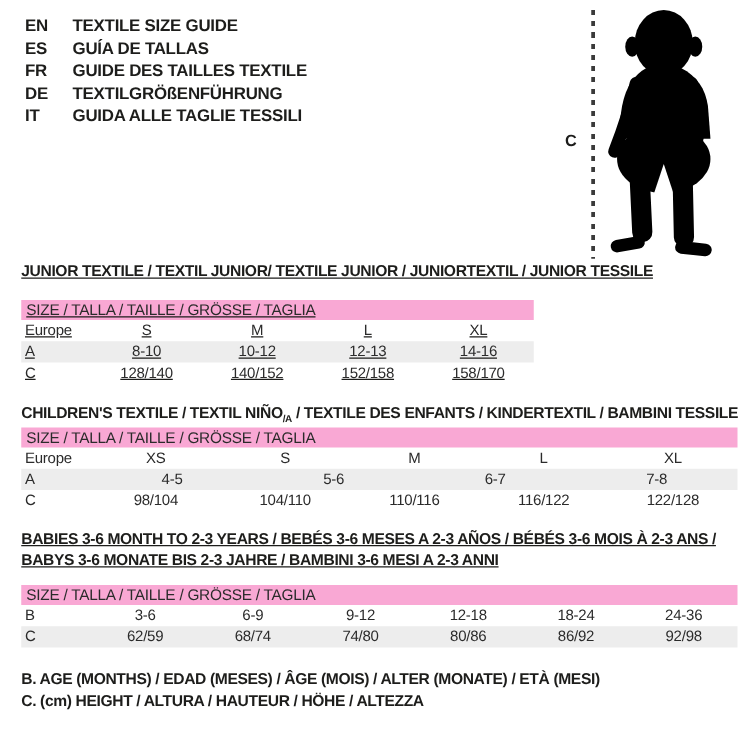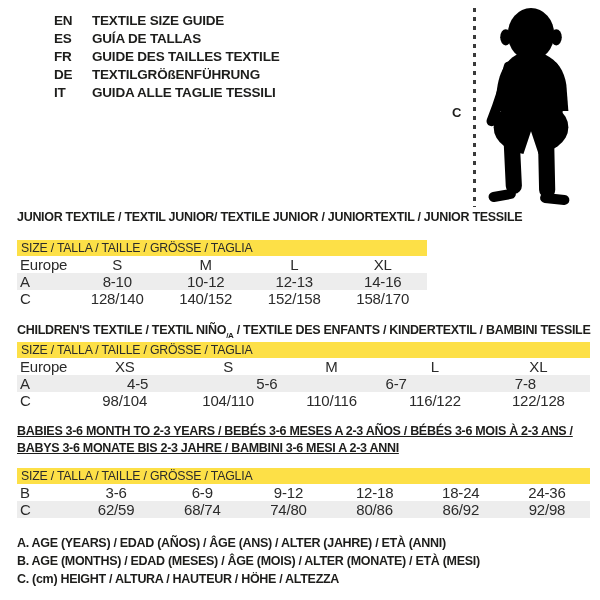--- a/index.html
+++ b/index.html
@@ -6,40 +6,40 @@
   body{
     width:600px;height:600px;position:relative;overflow:hidden;
     background:#ffffff;color:#1d1d1b;
     font-family:"Liberation Sans", sans-serif;
     -webkit-font-smoothing:antialiased;
   }
   
   .lang{position:absolute;top:12px;left:20px;}
   .lang-row{display:flex;height:18px;line-height:18px;
     font-weight:700;font-size:13.5px;letter-spacing:-0.2px;}
-  .lang-code{width:38px;margin-left:34px;}
+  .lang-code{width:38px;}
   
   .measure-line{position:absolute;left:473px;top:8px;width:3px;height:199px;
     background:repeating-linear-gradient(to bottom,#3a3a3a 0 4px,transparent 4px 9px);}
   .measure-label{position:absolute;left:452px;top:105px;
     font-size:13px;font-weight:700;}
   .figure-svg{position:absolute;left:479px;top:4px;width:104px;height:202px;}
   
   .tbl{position:absolute;left:17px;}
   .tbl-title{font-weight:700;font-size:12.5px;line-height:13px;
     letter-spacing:-0.3px;white-space:nowrap;}
   .tbl-title .sub{font-size:8px;vertical-align:sub;}
-  .bar{height:16px;line-height:16px;background:#fde047;color:#2b2b2b;
+  .bar{height:16px;line-height:16px;background:#f9a8d4;color:#2b2b2b;
     font-size:12.3px;letter-spacing:-0.2px;padding-left:4px;margin-top:0;}
-  .trow{display:flex;height:17px;line-height:17px;font-size:15px;
+  .trow{display:flex;height:17px;line-height:17px;font-size:12px;
     color:#2b2b2b;letter-spacing:-0.2px;}
   .trow.striped{background:#ededed;}
   .lab{width:53px;padding-left:3px;}
   .cell{flex:1;text-align:center;}
-  #t1{top:211px;width:410px;}
+  #t1{top:211px;width:410px;text-decoration:underline;}
   #t1 .tbl-title{margin-bottom:16px;}
   #t2{top:324px;width:573px;}
   #t2 .tbl-title{margin-bottom:0;}
   #t3{top:423px;width:573px;}
   #t3 .tbl-title{line-height:17px;margin-bottom:11px;text-decoration:underline;}
   
   .notes{position:absolute;left:17px;top:534px;}
   .note-line{height:18px;line-height:18px;font-weight:700;
     font-size:12.5px;letter-spacing:-0.3px;white-space:nowrap;}
 </style>
@@ -164,16 +164,15 @@
     <span class="cell">62/59</span>
     <span class="cell">68/74</span>
     <span class="cell">74/80</span>
     <span class="cell">80/86</span>
     <span class="cell">86/92</span>
     <span class="cell">92/98</span>
   </div>
 </section>
 
 <div class="notes">
-  <div class="note-line">A. AGE (YEARS) / EDAD (AÑOS) / ÂGE (ANS) / ALTER (JAHRE) / ETÀ (ANNI)</div>
   <div class="note-line">B. AGE (MONTHS) / EDAD (MESES) / ÂGE (MOIS) / ALTER (MONATE) / ETÀ (MESI)</div>
   <div class="note-line">C. (cm) HEIGHT / ALTURA / HAUTEUR / HÖHE / ALTEZZA</div>
 </div>
 
 </body></html>

